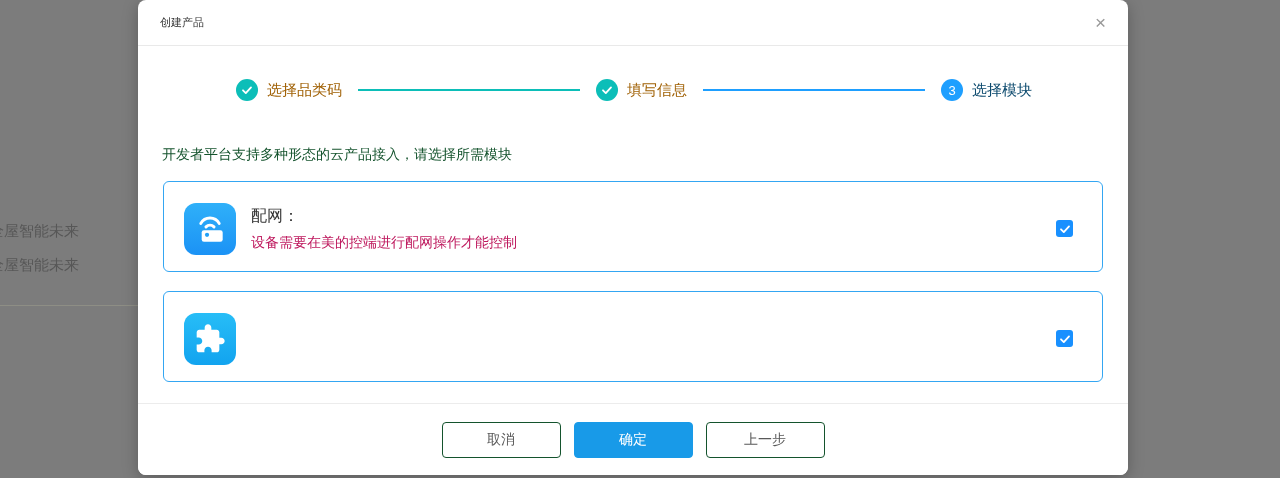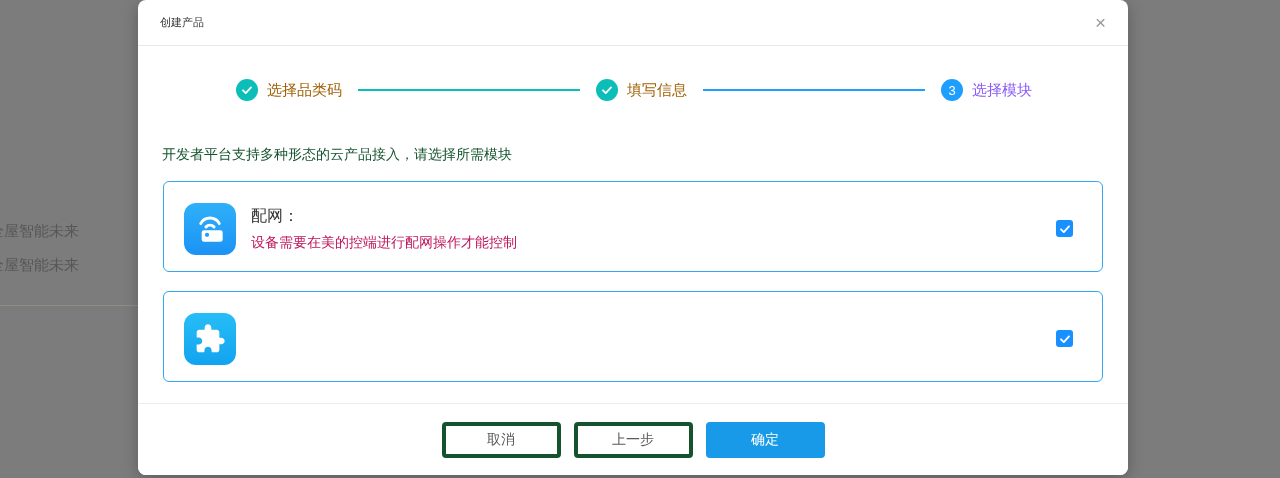--- a/index.html
+++ b/index.html
@@ -83,21 +83,21 @@
     align-items: center;
     justify-content: center;
     color: #ffffff;
     font-size: 13px;
     flex: none;
   }
   .step-circle.done    { background: #0cbeb8; }
   .step-circle.current { background: #1e9fff; }
   .step-label { font-size: 15px; }
   .step-label.done    { color: #a16207; }
-  .step-label.current { color: #8b5cf6; }
+  .step-label.current { color: #0c4a6e; }
   .step-line {
     flex: 1;
     height: 2px;
     margin: 0 16px;
   }
   .step-line.done    { background: #0cbeb8; }
   .step-line.current { background: #1e9fff; }
 
   
   .intro {
@@ -161,21 +161,21 @@
     gap: 13px;
     background: #ffffff;
   }
   .btn {
     min-width: 119px;
     height: 36px;
     border-radius: 4px;
     font-size: 14px;
     font-family: inherit;
     cursor: pointer;
-    border: 4px solid #14532d;
+    border: 1px solid #14532d;
     background: #ffffff;
     color: #595959;
   }
   .btn.primary {
     background: #189ae8;
     border-color: #189ae8;
     color: #ffffff;
   }
 </style>
 </head>
@@ -257,17 +257,17 @@
     </div>
     <div class="checkbox">
       <svg width="12" height="12" viewBox="0 0 12 12">
         <polyline points="2,6.3 4.8,9.1 10,3.4" fill="none" stroke="#ffffff" stroke-width="1.8" stroke-linecap="round" stroke-linejoin="round"></polyline>
       </svg>
     </div>
   </div>
 
   <div class="modal-footer">
     <button class="btn">取消</button>
+    <button class="btn primary">确定</button>
     <button class="btn">上一步</button>
-    <button class="btn primary">确定</button>
   </div>
 
 </div>
 
 </body></html>

